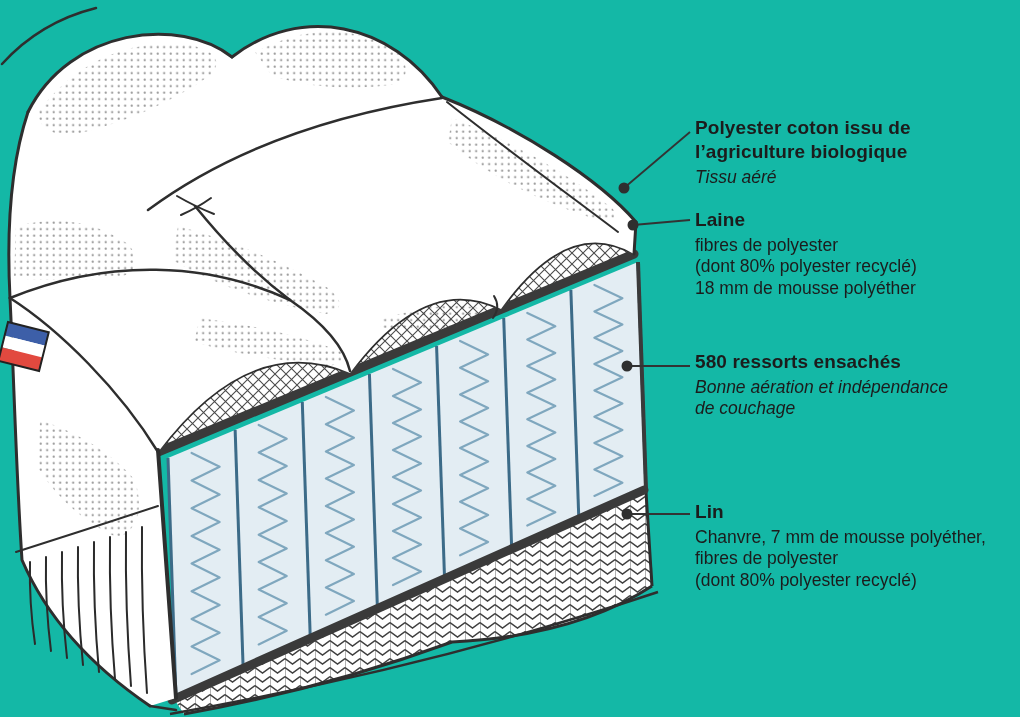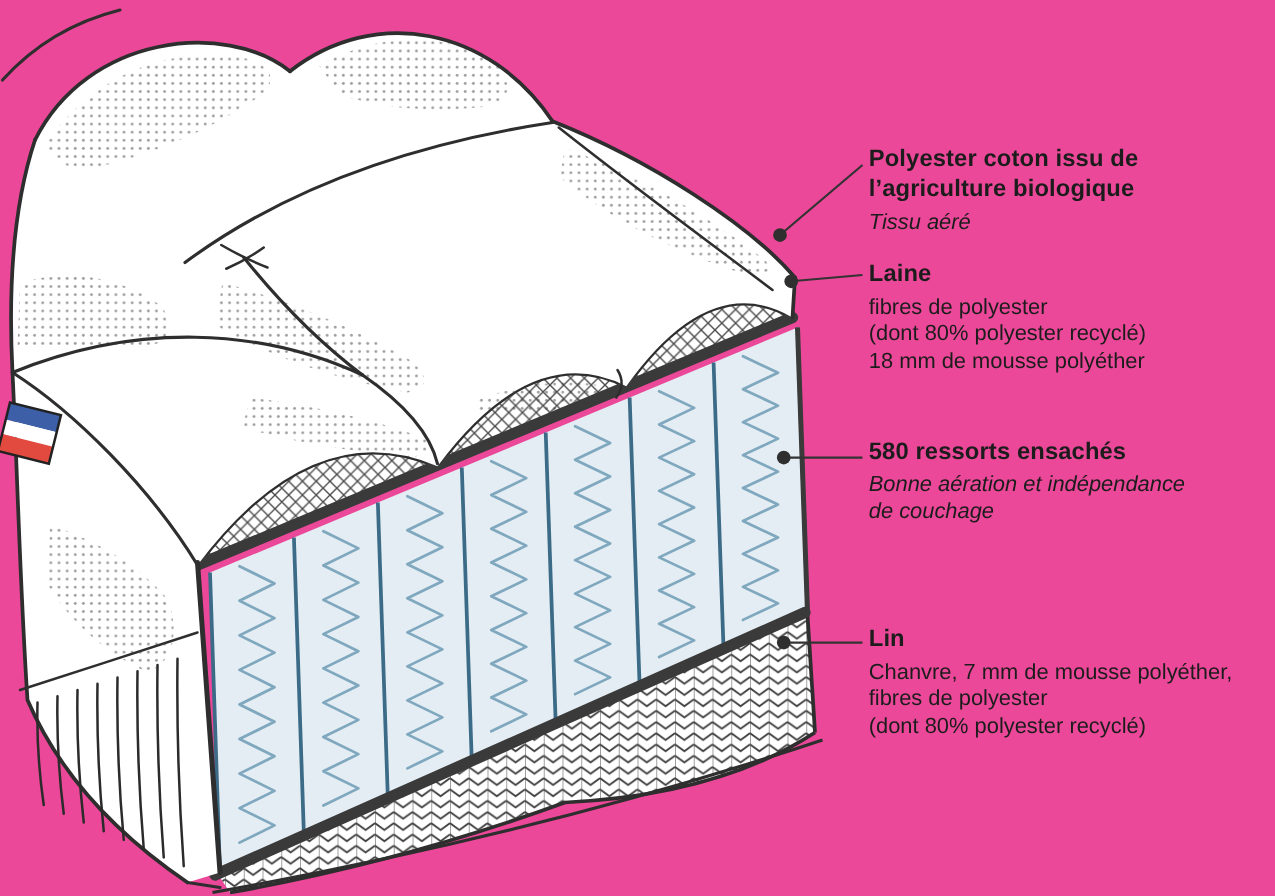--- a/index.html
+++ b/index.html
@@ -1,18 +1,18 @@
 <!DOCTYPE html>
 <html><head>
 <meta charset="utf-8">
 <style>
   * { margin:0; padding:0; box-sizing:border-box; }
   html,body { background:#ffffff; }
   body { font-family:"Liberation Sans", sans-serif; }
-  .stage { position:relative; width:1020px; height:717px; background:#ec4899; overflow:hidden; }
+  .stage { position:relative; width:1020px; height:717px; background:#14b8a6; overflow:hidden; }
   svg.illo { position:absolute; left:0; top:0; width:1020px; height:717px; }
   .callout { position:absolute; left:695px; width:330px; color:#1c1c1c; }
   .c-title { font-weight:700; font-size:19px; line-height:1.25; white-space:pre-line; letter-spacing:.1px; }
   .c-body  { font-size:17.5px; line-height:1.24; white-space:pre-line; margin-top:3px; }
   .c-italic{ font-style:italic; font-size:17.5px; line-height:1.24; white-space:pre-line; margin-top:3px; }
 </style>
 </head>
 <body>
 
 <div class="stage">

